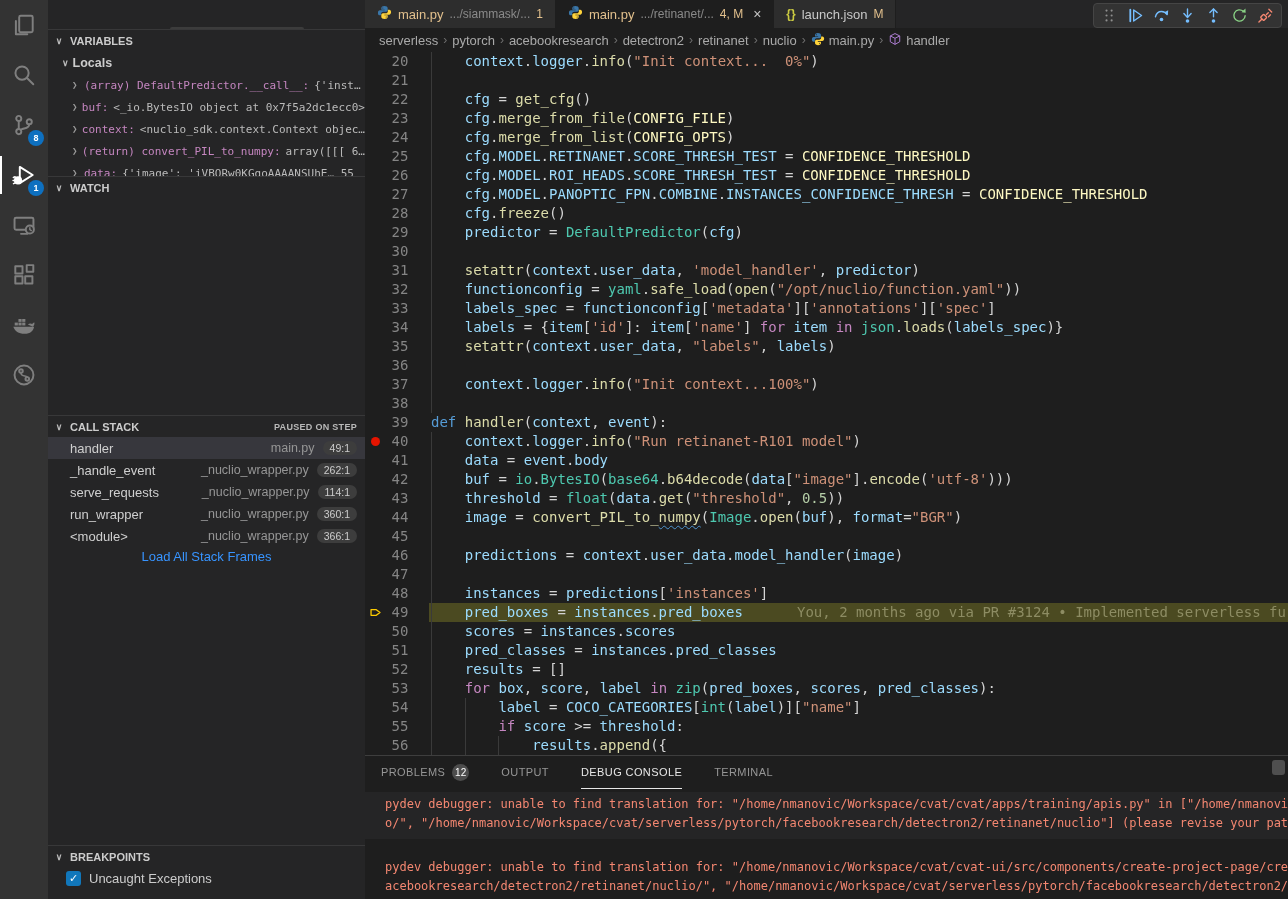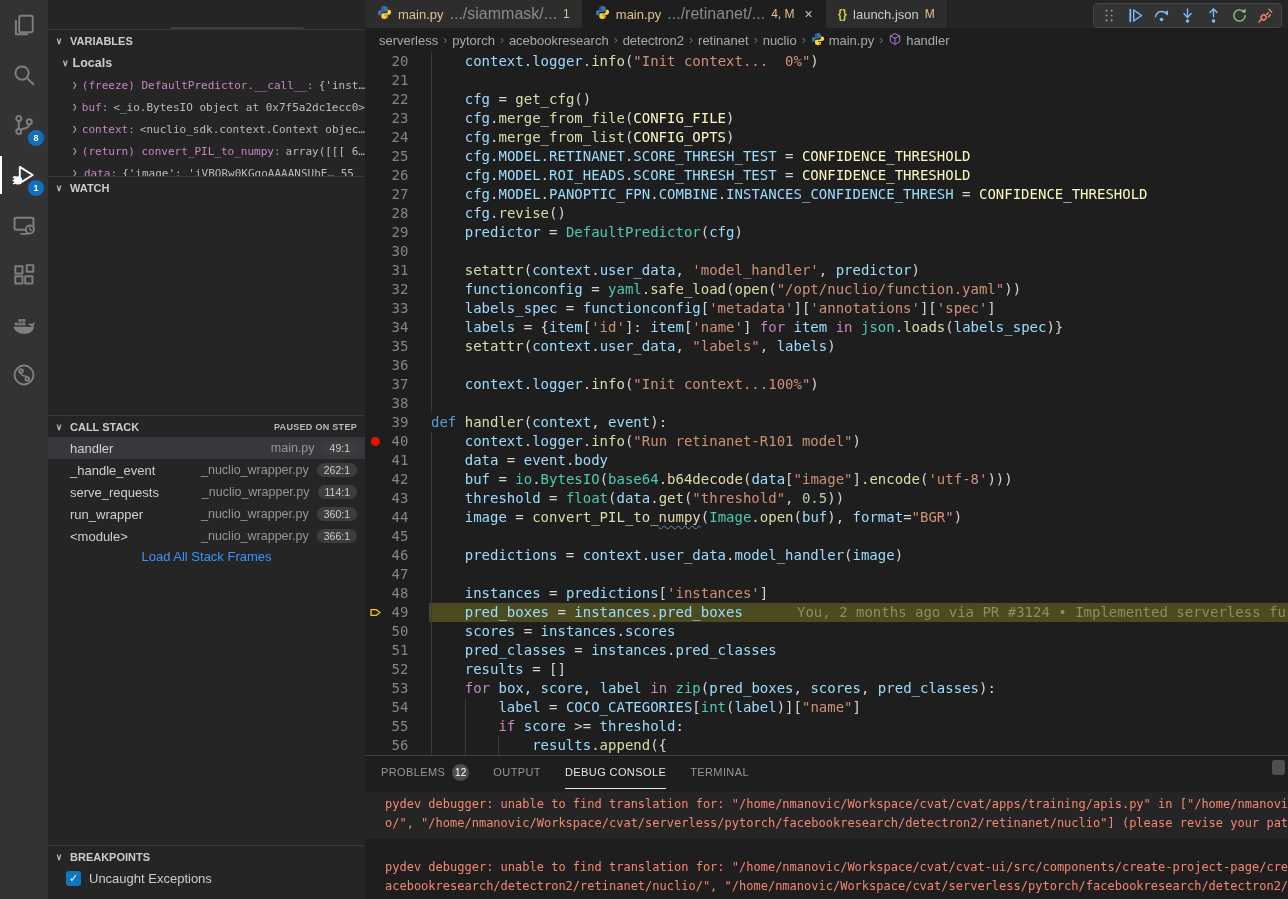--- a/index.html
+++ b/index.html
@@ -61,21 +61,21 @@
   .bp-box.checked { background:#1177bb; }
 
   
   .editor { position:absolute; left:365px; top:0; width:923px; height:899px; background:#1e1e1e; }
   .tabbar { position:absolute; left:0; top:0; width:100%; height:28px; background:#252526; display:flex; }
   .tab { display:flex; align-items:center; gap:6px; padding:0 12px; font-size:13px; background:#2d2d2d;
     color:#969696; border-right:1px solid #1e1e1e; cursor:pointer; white-space:nowrap; }
   .tab.active { background:#1e1e1e; }
   .tab .fname { color:#e2c08d; }
   .tab .fname.plain { color:#c9c9c9; }
-  .tab .fdesc { color:#8a8a8a; font-size:16px; }
+  .tab .fdesc { color:#8a8a8a; font-size:12px; }
   .tab .fflags { color:#e2c08d; font-size:12px; }
   .tab .close { color:#c5c5c5; margin-left:4px; font-size:14px; }
   .tab .json-ico { color:#cbcb41; font-weight:bold; font-size:12px; }
 
   .dbg-toolbar { position:absolute; top:3px; right:6px; height:25px; background:#333333; border:1px solid #454545;
     border-radius:4px; display:flex; align-items:center; gap:9px; padding:0 7px; z-index:6; }
   .dbg-btn { display:flex; align-items:center; justify-content:center; cursor:pointer; }
 
   .breadcrumbs { position:absolute; left:0; top:28px; width:100%; height:24px; display:flex; align-items:center;
     gap:4px; padding-left:14px; font-size:13px; color:#a9a9a9; white-space:nowrap; }
@@ -93,21 +93,21 @@
   .lnpad { display:inline-block; width:16px; }
   .lc { position:relative; }
   .tk-d { color:#d4d4d4; } .tk-v { color:#9cdcfe; } .tk-f { color:#dcdcaa; } .tk-k { color:#569cd6; }
   .tk-c { color:#c586c0; } .tk-s { color:#ce9178; } .tk-n { color:#b5cea8; } .tk-t { color:#4ec9b0; }
   .tk-C { color:#fef9c3;margin-top:34px; }
   .tk-q { color:#dcdcaa; text-decoration:underline wavy #4e94ce 1px; text-underline-offset:3px; }
   .blame { position:absolute; left:432px; top:0; color:#8d8c63; }
 
   
   .panel { position:absolute; left:0; top:755px; width:100%; height:144px; background:#1e1e1e; border-top:1px solid #3e3e3e; overflow:hidden; }
-  .panel-tabs { display:flex; align-items:center; gap:24px; height:33px; padding-left:16px; }
+  .panel-tabs { display:flex; align-items:center; gap:32px; height:33px; padding-left:16px; }
   .ptab { display:flex; align-items:center; gap:7px; font-size:11px; letter-spacing:0.4px; color:#969696;
     height:100%; cursor:pointer; border-bottom:1px solid transparent; }
   .ptab.active { color:#e7e7e7; border-bottom:1px solid #e7e7e7; }
   .ptab-badge { background:#4d4d4d; color:#ffffff; min-width:17px; height:17px; border-radius:9px; font-size:10px;
     display:flex; align-items:center; justify-content:center; }
   .panel-body { padding:3px 0 0 20px; font-family:"DejaVu Sans Mono", monospace; font-size:12px; line-height:19px;
     color:#f48771; }
   .msg-block { white-space:pre; overflow:hidden; }
   .msg-block.hl { background:#252526; margin-left:-20px; padding-left:20px; padding-top:3px; padding-bottom:6px; }
   .msg-gap { height:19px; }
@@ -203,21 +203,21 @@
       <span class="chev">∨</span>
       <span>VARIABLES</span>
     </div>
     <div class="locals-row">
       <span class="chev">∨</span>
       <span>Locals</span>
     </div>
     <div class="var-rows" id="varrows">
         <div class="var-row">
           <span class="tw">❯</span>
-          <span class="vn">(freeze) DefaultPredictor.__call__:</span>
+          <span class="vn">(array) DefaultPredictor.__call__:</span>
           <span class="vv">{'inst…</span>
         </div>
         <div class="var-row">
           <span class="tw">❯</span>
           <span class="vn">buf:</span>
           <span class="vv">&lt;_io.BytesIO object at 0x7f5a2dc1ecc0&gt;</span>
         </div>
         <div class="var-row">
           <span class="tw">❯</span>
           <span class="vn">context:</span>
@@ -410,21 +410,21 @@
       </div>
     <div class="code" id="code">
         <div class="code-line"><span class="guide" style="left: 66px;"></span><span class="bpm"></span><span class="ln">20</span><span class="lnpad"></span><span class="lc"><span class="tk-d">    </span><span class="tk-v">context</span><span class="tk-d">.</span><span class="tk-v">logger</span><span class="tk-d">.</span><span class="tk-f">info</span><span class="tk-d">(</span><span class="tk-s">"Init context...  0%"</span><span class="tk-d">)</span></span></div>
         <div class="code-line"><span class="guide" style="left: 66px;"></span><span class="bpm"></span><span class="ln">21</span><span class="lnpad"></span><span class="lc"></span></div>
         <div class="code-line"><span class="guide" style="left: 66px;"></span><span class="bpm"></span><span class="ln">22</span><span class="lnpad"></span><span class="lc"><span class="tk-d">    </span><span class="tk-v">cfg</span><span class="tk-d"> = </span><span class="tk-f">get_cfg</span><span class="tk-d">()</span></span></div>
         <div class="code-line"><span class="guide" style="left: 66px;"></span><span class="bpm"></span><span class="ln">23</span><span class="lnpad"></span><span class="lc"><span class="tk-d">    </span><span class="tk-v">cfg</span><span class="tk-d">.</span><span class="tk-f">merge_from_file</span><span class="tk-d">(</span><span class="tk-C">CONFIG_FILE</span><span class="tk-d">)</span></span></div>
         <div class="code-line"><span class="guide" style="left: 66px;"></span><span class="bpm"></span><span class="ln">24</span><span class="lnpad"></span><span class="lc"><span class="tk-d">    </span><span class="tk-v">cfg</span><span class="tk-d">.</span><span class="tk-f">merge_from_list</span><span class="tk-d">(</span><span class="tk-C">CONFIG_OPTS</span><span class="tk-d">)</span></span></div>
         <div class="code-line"><span class="guide" style="left: 66px;"></span><span class="bpm"></span><span class="ln">25</span><span class="lnpad"></span><span class="lc"><span class="tk-d">    </span><span class="tk-v">cfg</span><span class="tk-d">.</span><span class="tk-v">MODEL</span><span class="tk-d">.</span><span class="tk-v">RETINANET</span><span class="tk-d">.</span><span class="tk-v">SCORE_THRESH_TEST</span><span class="tk-d"> = </span><span class="tk-C">CONFIDENCE_THRESHOLD</span></span></div>
         <div class="code-line"><span class="guide" style="left: 66px;"></span><span class="bpm"></span><span class="ln">26</span><span class="lnpad"></span><span class="lc"><span class="tk-d">    </span><span class="tk-v">cfg</span><span class="tk-d">.</span><span class="tk-v">MODEL</span><span class="tk-d">.</span><span class="tk-v">ROI_HEADS</span><span class="tk-d">.</span><span class="tk-v">SCORE_THRESH_TEST</span><span class="tk-d"> = </span><span class="tk-C">CONFIDENCE_THRESHOLD</span></span></div>
         <div class="code-line"><span class="guide" style="left: 66px;"></span><span class="bpm"></span><span class="ln">27</span><span class="lnpad"></span><span class="lc"><span class="tk-d">    </span><span class="tk-v">cfg</span><span class="tk-d">.</span><span class="tk-v">MODEL</span><span class="tk-d">.</span><span class="tk-v">PANOPTIC_FPN</span><span class="tk-d">.</span><span class="tk-v">COMBINE</span><span class="tk-d">.</span><span class="tk-v">INSTANCES_CONFIDENCE_THRESH</span><span class="tk-d"> = </span><span class="tk-C">CONFIDENCE_THRESHOLD</span></span></div>
-        <div class="code-line"><span class="guide" style="left: 66px;"></span><span class="bpm"></span><span class="ln">28</span><span class="lnpad"></span><span class="lc"><span class="tk-d">    </span><span class="tk-v">cfg</span><span class="tk-d">.</span><span class="tk-f">revise</span><span class="tk-d">()</span></span></div>
+        <div class="code-line"><span class="guide" style="left: 66px;"></span><span class="bpm"></span><span class="ln">28</span><span class="lnpad"></span><span class="lc"><span class="tk-d">    </span><span class="tk-v">cfg</span><span class="tk-d">.</span><span class="tk-f">freeze</span><span class="tk-d">()</span></span></div>
         <div class="code-line"><span class="guide" style="left: 66px;"></span><span class="bpm"></span><span class="ln">29</span><span class="lnpad"></span><span class="lc"><span class="tk-d">    </span><span class="tk-v">predictor</span><span class="tk-d"> = </span><span class="tk-t">DefaultPredictor</span><span class="tk-d">(</span><span class="tk-v">cfg</span><span class="tk-d">)</span></span></div>
         <div class="code-line"><span class="guide" style="left: 66px;"></span><span class="bpm"></span><span class="ln">30</span><span class="lnpad"></span><span class="lc"></span></div>
         <div class="code-line"><span class="guide" style="left: 66px;"></span><span class="bpm"></span><span class="ln">31</span><span class="lnpad"></span><span class="lc"><span class="tk-d">    </span><span class="tk-f">setattr</span><span class="tk-d">(</span><span class="tk-v">context</span><span class="tk-d">.</span><span class="tk-v">user_data</span><span class="tk-d">, </span><span class="tk-s">'model_handler'</span><span class="tk-d">, </span><span class="tk-v">predictor</span><span class="tk-d">)</span></span></div>
         <div class="code-line"><span class="guide" style="left: 66px;"></span><span class="bpm"></span><span class="ln">32</span><span class="lnpad"></span><span class="lc"><span class="tk-d">    </span><span class="tk-v">functionconfig</span><span class="tk-d"> = </span><span class="tk-t">yaml</span><span class="tk-d">.</span><span class="tk-f">safe_load</span><span class="tk-d">(</span><span class="tk-f">open</span><span class="tk-d">(</span><span class="tk-s">"/opt/nuclio/function.yaml"</span><span class="tk-d">))</span></span></div>
         <div class="code-line"><span class="guide" style="left: 66px;"></span><span class="bpm"></span><span class="ln">33</span><span class="lnpad"></span><span class="lc"><span class="tk-d">    </span><span class="tk-v">labels_spec</span><span class="tk-d"> = </span><span class="tk-v">functionconfig</span><span class="tk-d">[</span><span class="tk-s">'metadata'</span><span class="tk-d">][</span><span class="tk-s">'annotations'</span><span class="tk-d">][</span><span class="tk-s">'spec'</span><span class="tk-d">]</span></span></div>
         <div class="code-line"><span class="guide" style="left: 66px;"></span><span class="bpm"></span><span class="ln">34</span><span class="lnpad"></span><span class="lc"><span class="tk-d">    </span><span class="tk-v">labels</span><span class="tk-d"> = {</span><span class="tk-v">item</span><span class="tk-d">[</span><span class="tk-s">'id'</span><span class="tk-d">]: </span><span class="tk-v">item</span><span class="tk-d">[</span><span class="tk-s">'name'</span><span class="tk-d">] </span><span class="tk-c">for</span><span class="tk-d"> </span><span class="tk-v">item</span><span class="tk-d"> </span><span class="tk-c">in</span><span class="tk-d"> </span><span class="tk-t">json</span><span class="tk-d">.</span><span class="tk-f">loads</span><span class="tk-d">(</span><span class="tk-v">labels_spec</span><span class="tk-d">)}</span></span></div>
         <div class="code-line"><span class="guide" style="left: 66px;"></span><span class="bpm"></span><span class="ln">35</span><span class="lnpad"></span><span class="lc"><span class="tk-d">    </span><span class="tk-f">setattr</span><span class="tk-d">(</span><span class="tk-v">context</span><span class="tk-d">.</span><span class="tk-v">user_data</span><span class="tk-d">, </span><span class="tk-s">"labels"</span><span class="tk-d">, </span><span class="tk-v">labels</span><span class="tk-d">)</span></span></div>
         <div class="code-line"><span class="guide" style="left: 66px;"></span><span class="bpm"></span><span class="ln">36</span><span class="lnpad"></span><span class="lc"></span></div>
         <div class="code-line"><span class="guide" style="left: 66px;"></span><span class="bpm"></span><span class="ln">37</span><span class="lnpad"></span><span class="lc"><span class="tk-d">    </span><span class="tk-v">context</span><span class="tk-d">.</span><span class="tk-v">logger</span><span class="tk-d">.</span><span class="tk-f">info</span><span class="tk-d">(</span><span class="tk-s">"Init context...100%"</span><span class="tk-d">)</span></span></div>
         <div class="code-line"><span class="guide" style="left: 66px;"></span><span class="bpm"></span><span class="ln">38</span><span class="lnpad"></span><span class="lc"></span></div>

